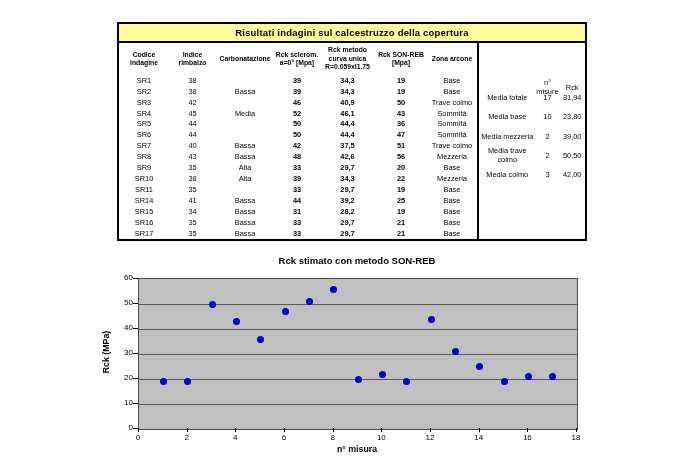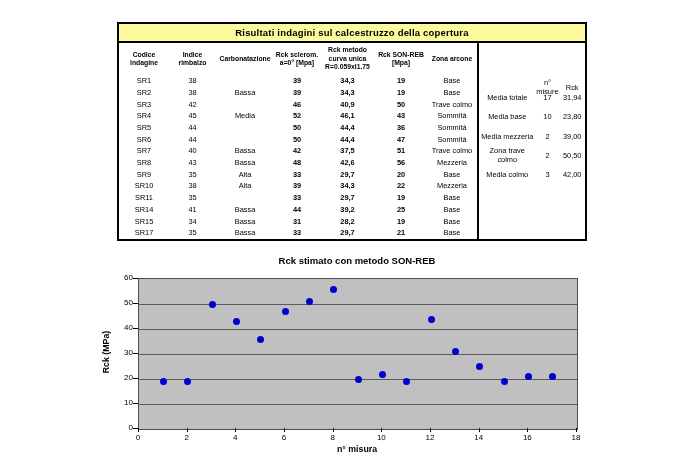--- a/index.html
+++ b/index.html
@@ -180,20 +180,29 @@
             <tr>
               <td>SR15</td>
               <td>34</td>
               <td>Bassa</td>
               <td>31</td>
               <td>28,2</td>
               <td>19</td>
               <td>Base</td>
             </tr>
             <tr>
+              <td>SR16</td>
+              <td>35</td>
+              <td>Bassa</td>
+              <td>33</td>
+              <td>29,7</td>
+              <td>21</td>
+              <td>Base</td>
+            </tr>
+            <tr>
               <td>SR17</td>
               <td>35</td>
               <td>Bassa</td>
               <td>33</td>
               <td>29,7</td>
               <td>21</td>
               <td>Base</td>
             </tr>
           </tbody>
       </table>
@@ -212,21 +221,21 @@
             <span class="s-label">Media base</span>
             <span class="s-n">10</span>
             <span class="s-rck">23,80</span>
           </div>
           <div class="stats-row" style="top: 88px;">
             <span class="s-label">Media mezzeria</span>
             <span class="s-n">2</span>
             <span class="s-rck">39,00</span>
           </div>
           <div class="stats-row" style="top: 107px;">
-            <span class="s-label">Zona trave colmo</span>
+            <span class="s-label">Media trave colmo</span>
             <span class="s-n">2</span>
             <span class="s-rck">50,50</span>
           </div>
           <div class="stats-row" style="top: 126px;">
             <span class="s-label">Media colmo</span>
             <span class="s-n">3</span>
             <span class="s-rck">42,00</span>
           </div>
         </div>
     </div>

